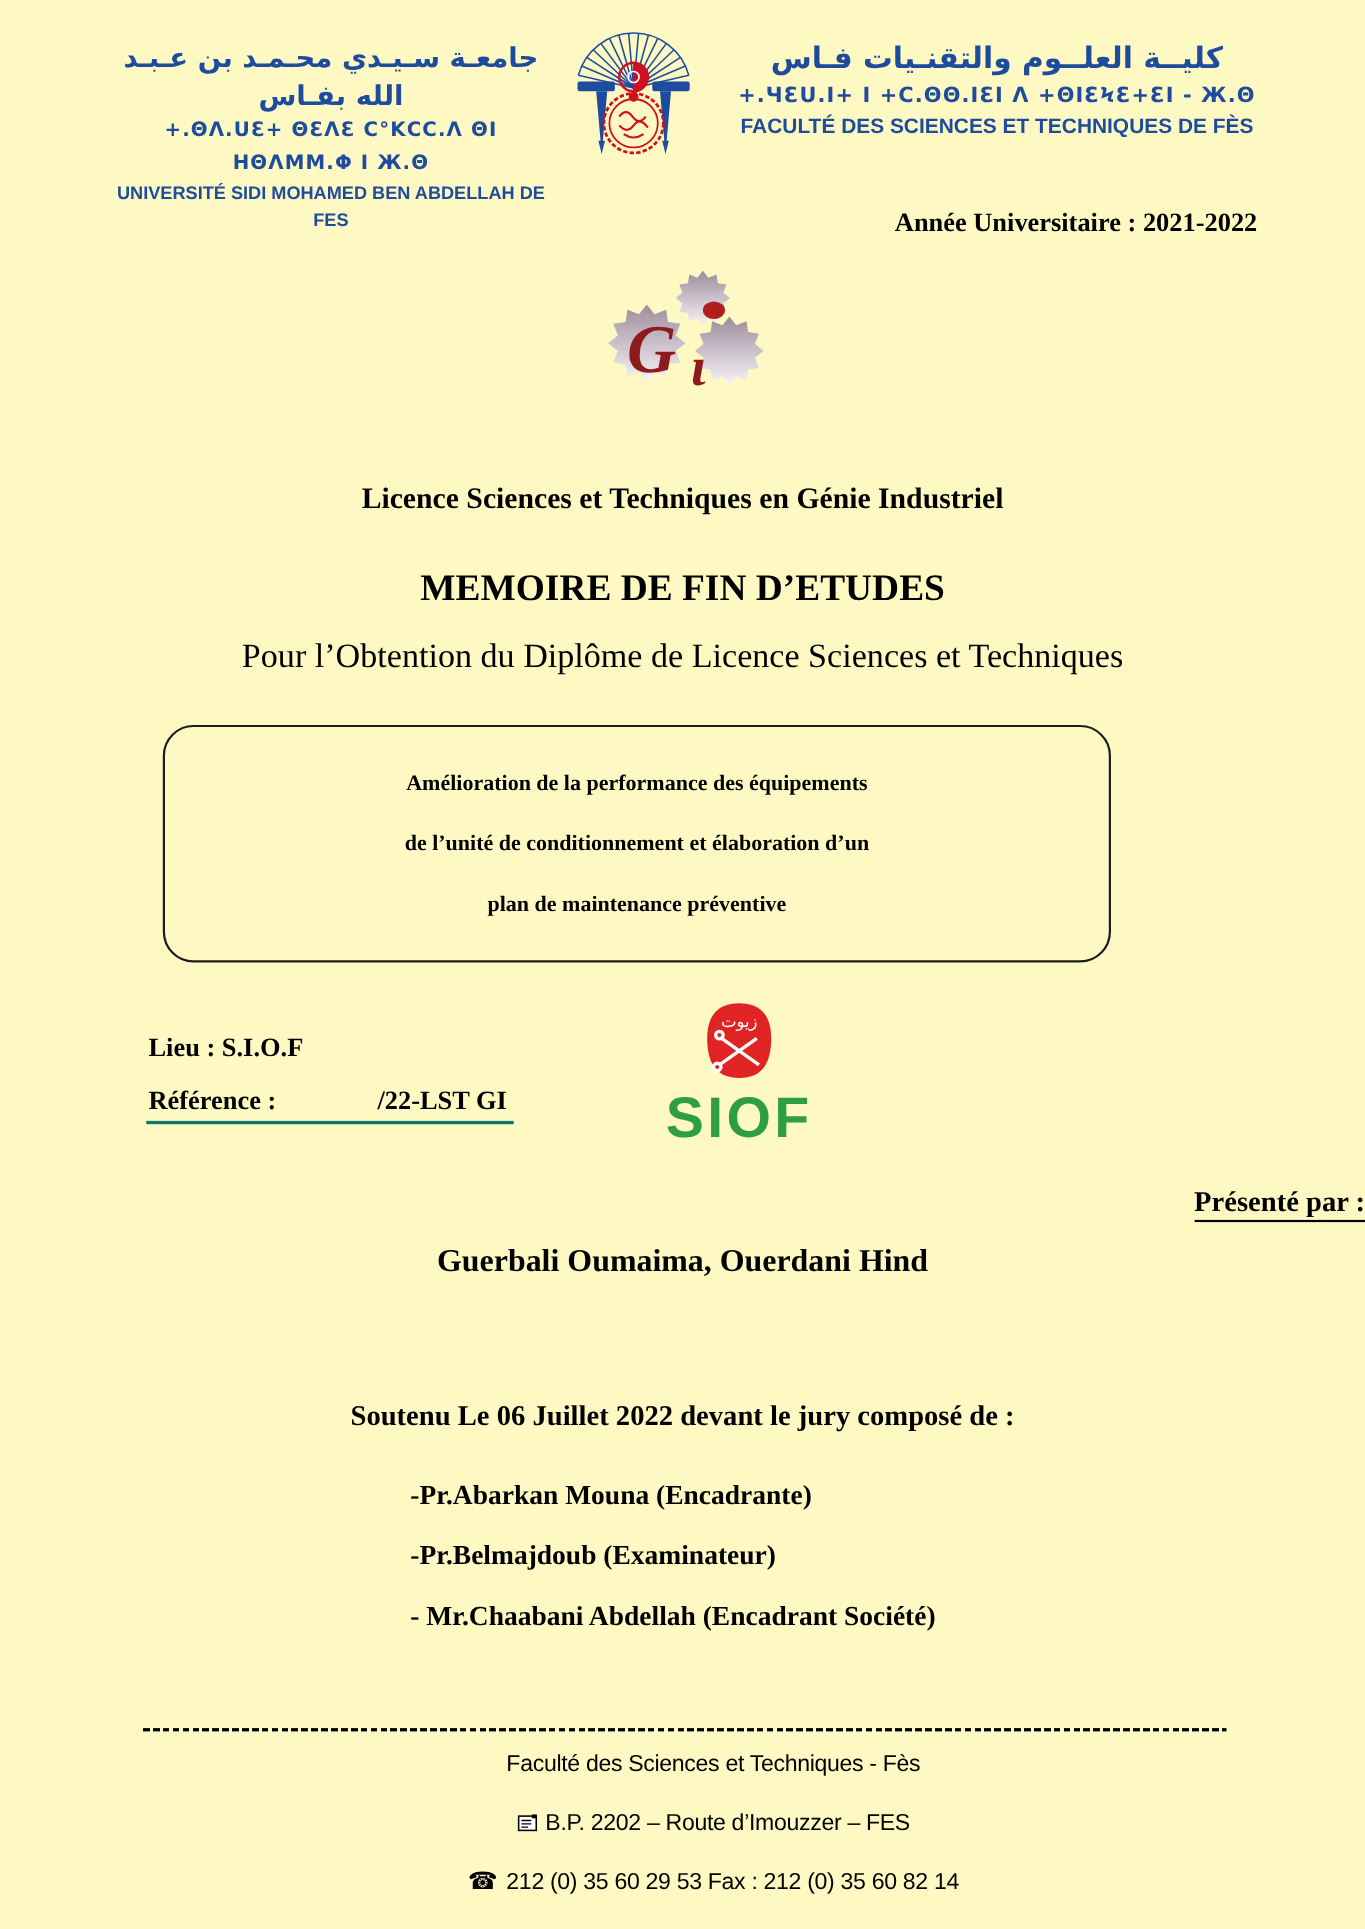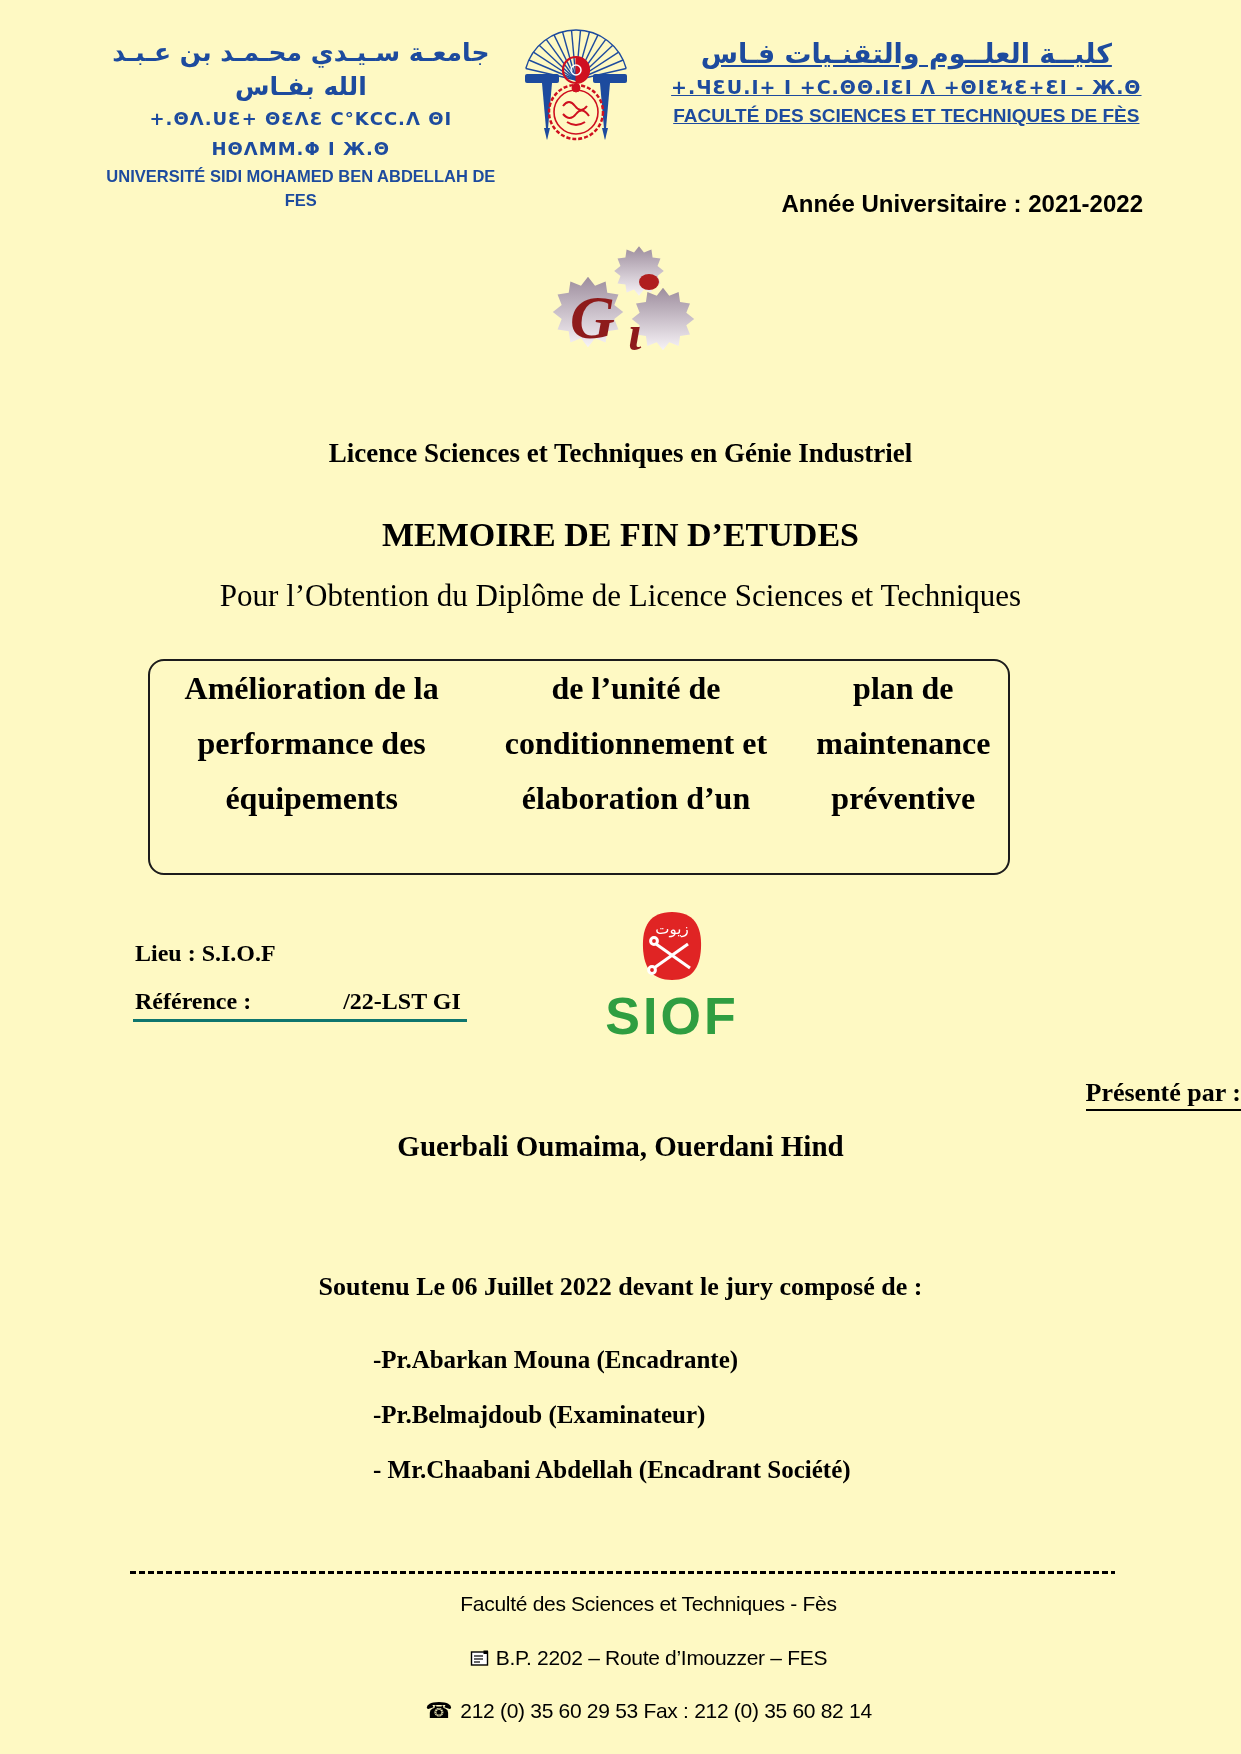--- a/index.html
+++ b/index.html
@@ -3,44 +3,44 @@
 <meta charset="utf-8">
 <style>
   html,body{margin:0;padding:0;background:#fff;}
   .page{position:relative;width:1241px;height:1754px;background:#fef9c3;margin:0 auto;
         font-family:"Liberation Serif", serif;color:#000;overflow:hidden;}
 
   
   .header{position:absolute;top:22px;left:92px;right:70px;display:flex;justify-content:space-between;align-items:flex-start;}
   .hblock{text-align:center;color:#1d4b9e;}
   .hblock.left{width:430px;padding-top:14px;}
-  .hblock.right{width:545px;padding-top:14px;text-decoration:underline;}
+  .hblock.right{width:545px;padding-top:14px;}
   .h-arabic{font-family:"DejaVu Sans",sans-serif;font-weight:bold;direction:rtl;}
   .left  .h-arabic{font-size:25px;line-height:34px;}
   .right .h-arabic{font-size:27px;line-height:36px;}
   .h-tifinagh{font-family:"DejaVu Sans",sans-serif;font-weight:bold;}
   .left  .h-tifinagh{font-size:18px;line-height:30px;letter-spacing:1px;}
   .right .h-tifinagh{font-size:19px;line-height:31px;letter-spacing:1px;}
   .h-latin{font-family:"Liberation Sans",sans-serif;font-weight:bold;}
   .left  .h-latin{font-size:16.5px;line-height:24px;}
   .right .h-latin{font-size:19px;line-height:26px;}
   .emblem{width:132px;flex:0 0 auto;}
 
   
-  .annee{position:absolute;top:190px;right:98px;font-family:Liberation Sans, sans-serif;
+  .annee{position:absolute;top:190px;right:98px;font-family:Liberation Serif, serif;
          font-weight:bold;font-size:24px;}
   .gi-logo{position:absolute;top:246px;left:50%;transform:translateX(-50%);}
   .licence{position:absolute;top:396px;left:0;width:100%;text-align:center;font-weight:bold;font-size:27px;margin-top:42px;}
   .memoire{position:absolute;top:516px;left:0;width:100%;text-align:center;font-weight:bold;font-size:34px;}
   .pour{position:absolute;top:578px;left:0;width:100%;text-align:center;font-size:31px;}
 
   .thesis-box{position:absolute;top:659px;left:148px;width:858px;height:212px;
-              border:2.5px solid #1c1c1c;border-radius:16px;
-              display:flex;flex-direction:row;justify-content:center;
-              text-align:center;font-weight:bold;font-size:32px;line-height:55px;}
+              border:2.5px solid #1c1c1c;border-radius:28px;
+              display:flex;flex-direction:column;justify-content:center;
+              text-align:center;font-weight:bold;font-size:20px;line-height:55px;}
 
   .lieu{position:absolute;top:940px;left:135px;font-weight:bold;font-size:24px;}
   .reference{position:absolute;top:988px;left:133px;font-weight:bold;font-size:24px;
              border-bottom:3px solid #0f766e;padding:0 6px 4px 2px;}
   .reference .gap{display:inline-block;width:92px;}
   .siof-logo{position:absolute;top:906px;left:592px;}
 
   .presente{position:absolute;top:1078px;left:0;width:100%;text-align:right;font-weight:bold;font-size:26px;}
   .presente span{border-bottom:2.5px solid #000;padding-bottom:2px;}
   .names{position:absolute;top:1130px;left:0;width:100%;text-align:center;font-weight:bold;font-size:29px;}

